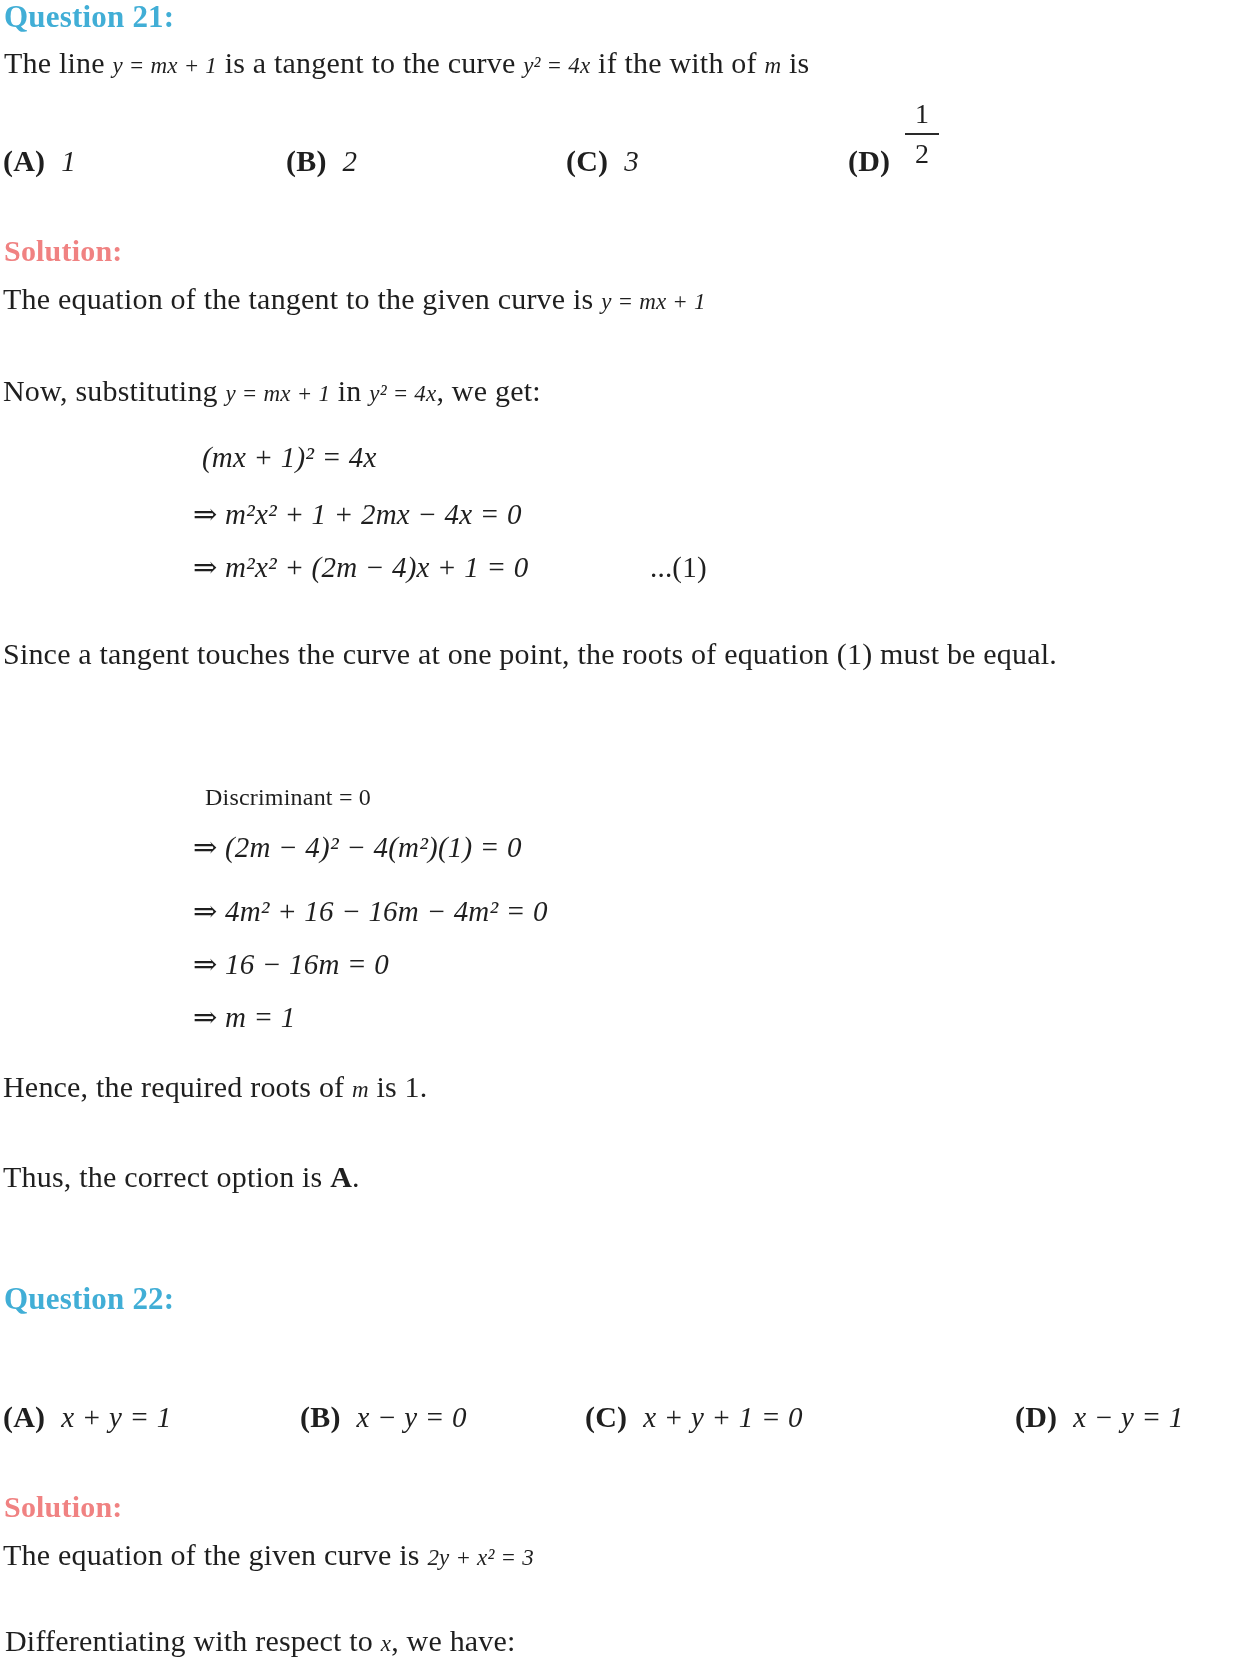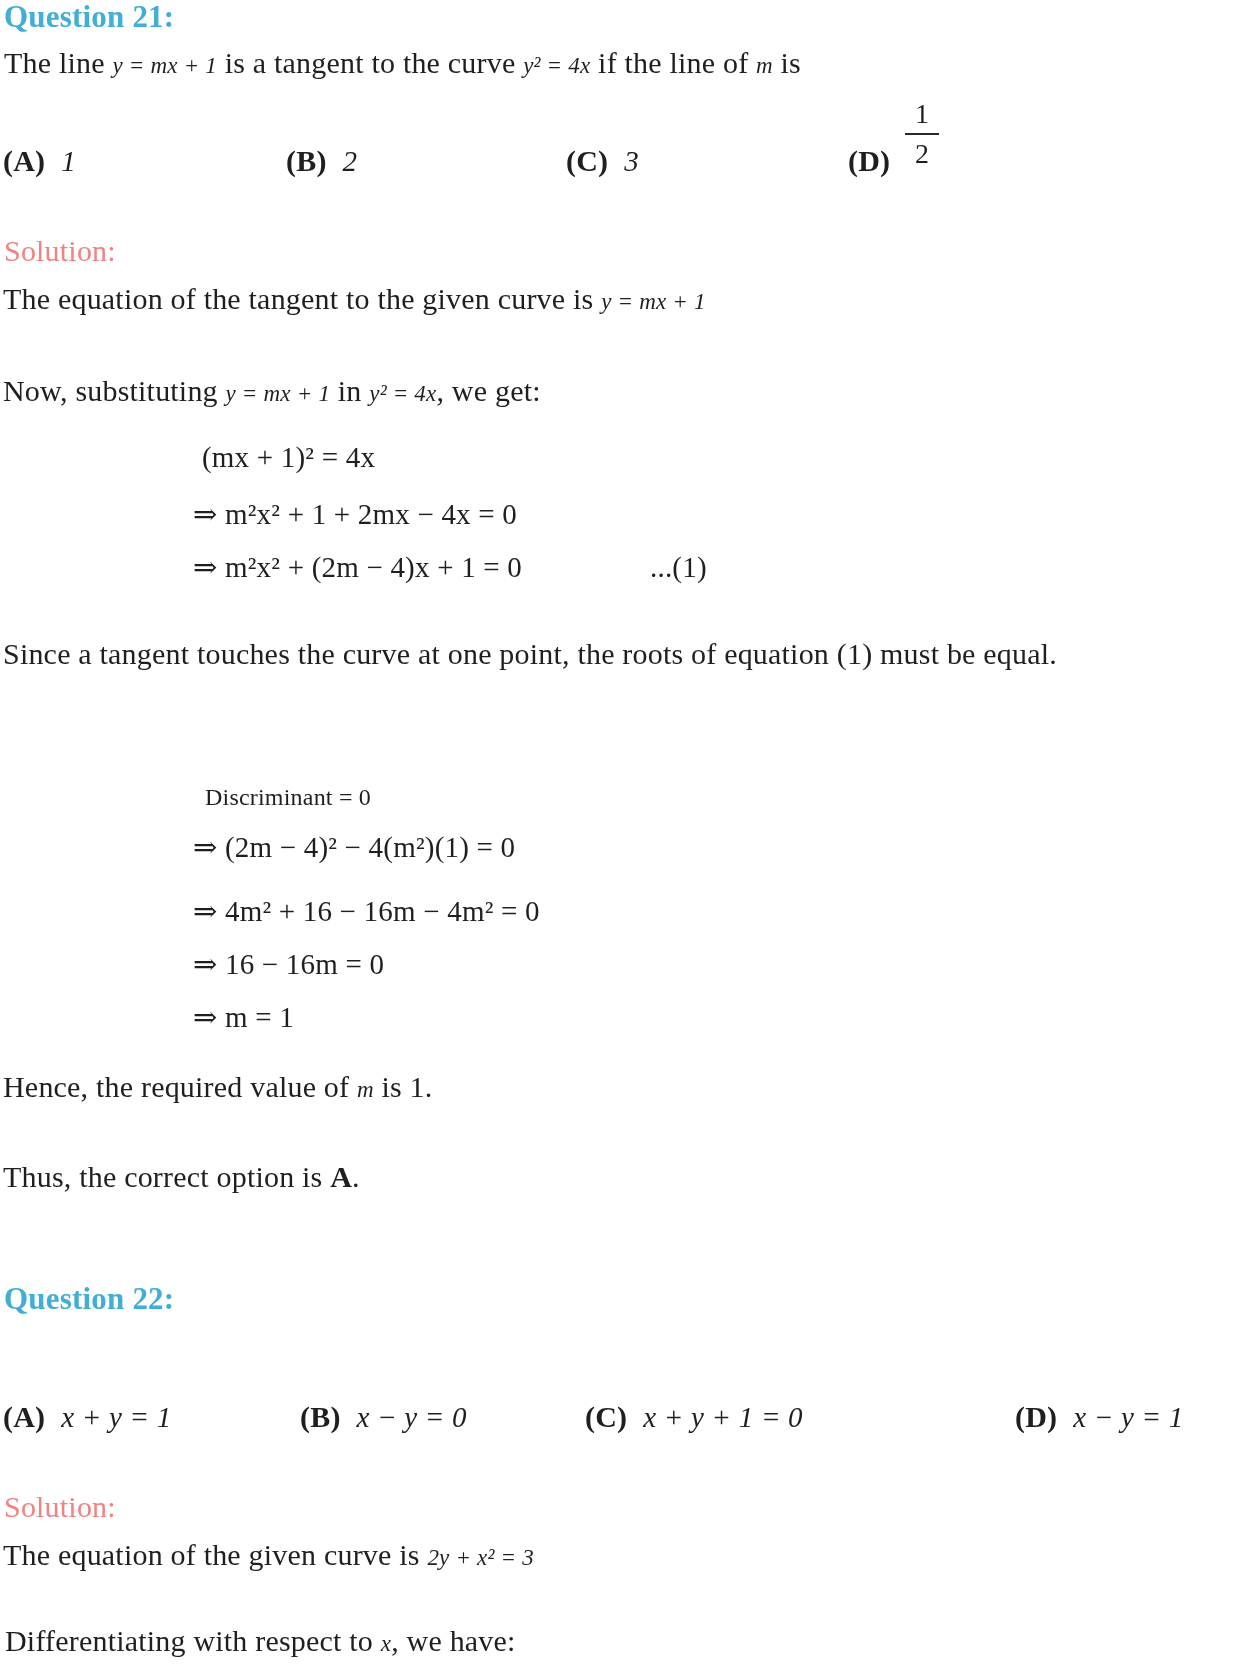--- a/index.html
+++ b/index.html
@@ -18,44 +18,44 @@
     font-size:30px;
     line-height:38px;
     letter-spacing:0.2px;
   }
   .qheading{
     font-weight:bold;
     font-size:31px;
     color:#41AED6;
   }
   .sheading{
-    font-weight:normal;
+    font-weight:bold;
     font-size:30px;
     color:#F08282;
   }
   .seg-t{font-style:normal;}
   .seg-m{font-style:italic;font-size:23px;}
   .seg-b{font-weight:bold;}
-  .math{font-size:29px;}
+  .math{font-style:italic;font-size:29px;}
   .eqtext{font-style:normal;font-size:24px;}
   .eqtag{font-style:normal;font-size:29px;}
   .opt-letter{font-weight:bold;font-size:30px;}
   .opt-value{font-style:italic;font-size:29px;margin-left:16px;}
   .frac{text-align:center;font-size:28px;line-height:36px;}
   .frac-num{display:block;border-bottom:2px solid #2a2a2a;padding:0 10px 1px 10px;}
   .frac-den{display:block;padding-top:1px;}
 </style>
 </head>
 <body>
 
 <div class="page">
 
   <div class="line qheading" style="top:-2px;left:4px">Question 21:</div>
 
-  <div class="line" style="top:44px;left:4px"><span class="seg-t">The line </span><span class="seg-m">y = mx + 1</span><span class="seg-t"> is a tangent to the curve </span><span class="seg-m">y² = 4x</span><span class="seg-t"> if the line of </span><span class="seg-m">m</span><span class="seg-t"> is</span></div>
+  <div class="line" style="top:44px;left:4px"><span class="seg-t">The line </span><span class="seg-m">y = mx + 1</span><span class="seg-t"> is a tangent to the curve </span><span class="seg-m">y² = 4x</span><span class="seg-t"> if the with of </span><span class="seg-m">m</span><span class="seg-t"> is</span></div>
 
   <div class="line" style="top:142px;left:3px">
     <span class="opt-letter">(A)</span><span class="opt-value">1</span>
   </div>
   <div class="line" style="top:142px;left:286px">
     <span class="opt-letter">(B)</span><span class="opt-value">2</span>
   </div>
   <div class="line" style="top:142px;left:566px">
     <span class="opt-letter">(C)</span><span class="opt-value">3</span>
   </div>
@@ -80,21 +80,21 @@
 
   <div class="line" style="top:635px;left:3px">Since a tangent touches the curve at one point, the roots of equation (1) must be equal.</div>
 
 
   <div class="line eqtext" style="top:778px;left:205px">Discriminant = 0</div>
   <div class="line math" style="top:828px;left:193px">⇒ (2m − 4)² − 4(m²)(1) = 0</div>
   <div class="line math" style="top:892px;left:193px">⇒ 4m² + 16 − 16m − 4m² = 0</div>
   <div class="line math" style="top:945px;left:193px">⇒ 16 − 16m = 0</div>
   <div class="line math" style="top:998px;left:193px">⇒ m = 1</div>
 
-  <div class="line" style="top:1068px;left:3px"><span class="seg-t">Hence, the required value of </span><span class="seg-m">m</span><span class="seg-t"> is 1.</span></div>
+  <div class="line" style="top:1068px;left:3px"><span class="seg-t">Hence, the required roots of </span><span class="seg-m">m</span><span class="seg-t"> is 1.</span></div>
 
   <div class="line" style="top:1158px;left:3px"><span class="seg-t">Thus, the correct option is </span><span class="seg-b">A</span><span class="seg-t">.</span></div>
 
   <div class="line qheading" style="top:1280px;left:4px">Question 22:</div>
 
 
   <div class="line" style="top:1398px;left:3px">
     <span class="opt-letter">(A)</span><span class="opt-value">x + y = 1</span>
   </div>
   <div class="line" style="top:1398px;left:300px">

